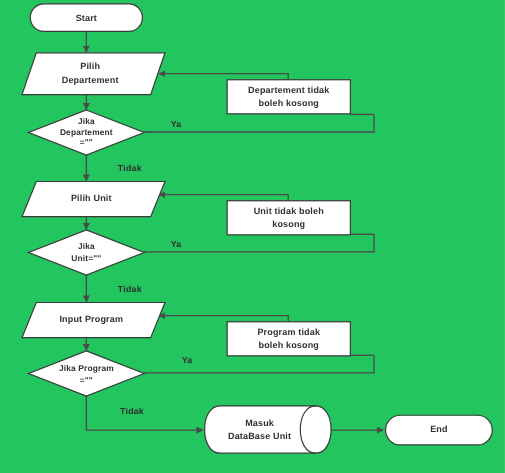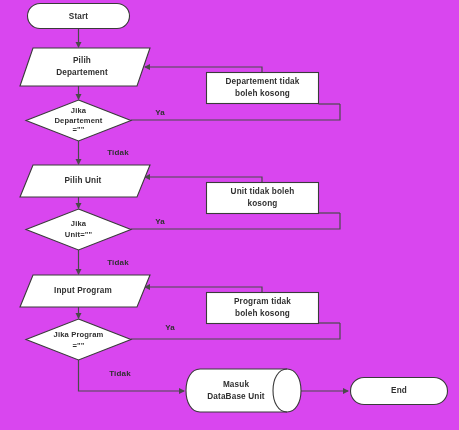--- a/index.html
+++ b/index.html
@@ -8,21 +8,21 @@
     padding: 0;
     background: #ffffff;
   }
   body {
     font-family: "Liberation Sans", sans-serif;
   }
   #flow-root {
     position: relative;
     width: 459px;
     height: 430px;
-    background: #d946ef;
+    background: #22c55e;
     overflow: hidden;
   }
   svg#flow-svg {
     position: absolute;
     left: 0;
     top: 0;
     width: 459px;
     height: 430px;
     display: block;
   }

